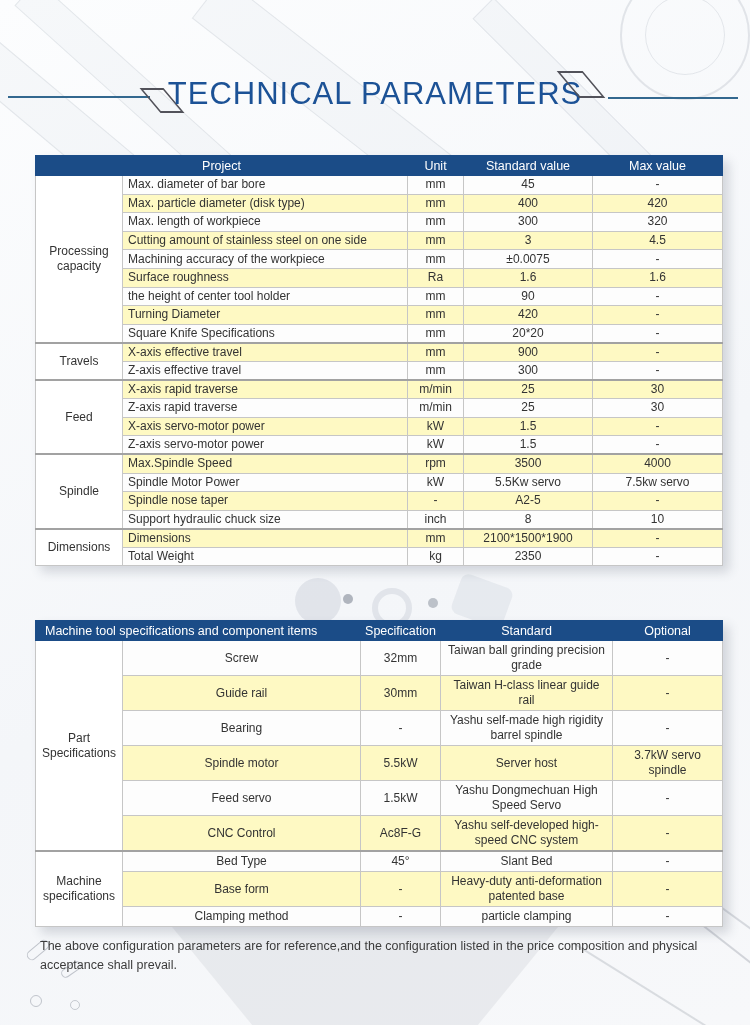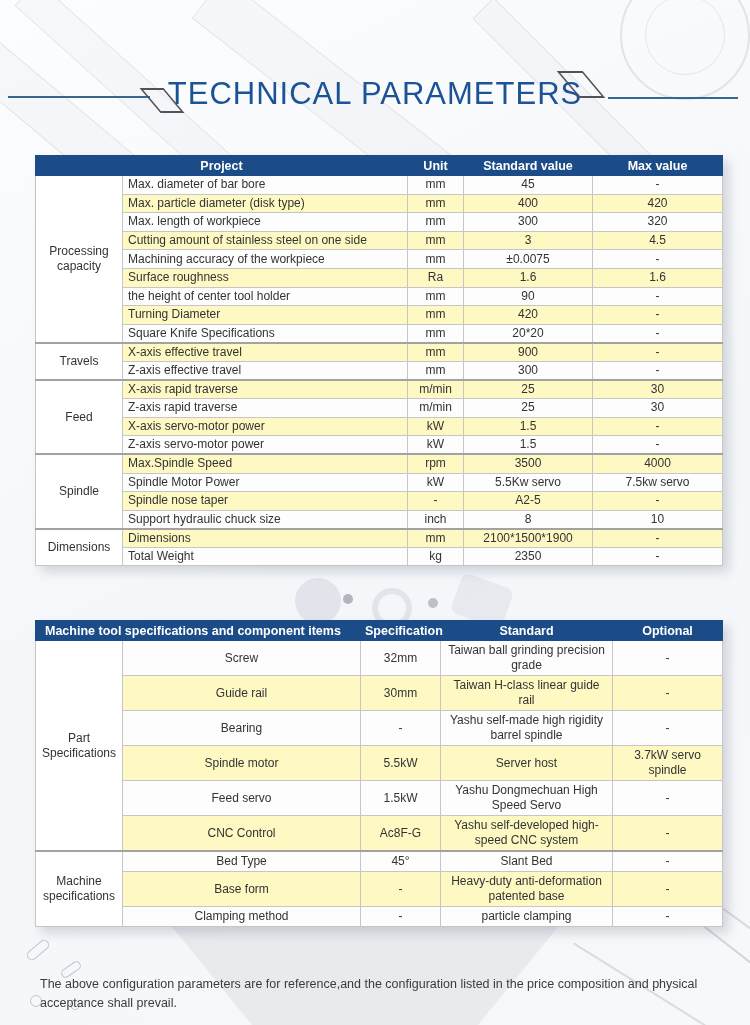--- a/index.html
+++ b/index.html
@@ -51,41 +51,41 @@
   
   table {
     position:absolute; border-collapse:collapse; table-layout:fixed;
     background:#fff; width:687px;
     box-shadow:6px 6px 10px rgba(70,80,100,.20);
     border:1px solid #a8a8a8;
   }
   #table1 { left:35px; top:155px; }
   #table2 { left:35px; top:620px; }
   th {
-    background:#1b4c87; color:#ffffff; font-weight:bold;
+    background:#1b4c87; color:#ffffff; font-weight:normal;
     font-size:12.5px; height:20px; padding:1px 4px;
     border:1px solid #1b4c87; text-align:center;
   }
   th + th { border-left:1px solid rgba(255,255,255,.40); }
   #table2 .h0 { text-align:left; padding-left:9px; }
   td {
     border:1px solid #c6c6c6; font-size:12px; color:#333;
     text-align:center; padding:1px 5px; line-height:1.25; height:19px;
     background:#fdfdfd;
   }
   #table1 td { height:18.6px; padding:0 5px; }
   #table1 td.c1 { text-align:left; }
   #table2 td { padding:2px 5px; }
   tr.alt td { background:#fef9c3; }
   td.group-cell { background:#fff !important; text-align:center; }
   tr.group-start td { border-top:2px solid #a2a2a2; }
 
   
   .footer {
-    position:absolute; left:40px; top:975px; width:672px;
+    position:absolute; left:40px; top:937px; width:672px;
     font-size:12.5px; line-height:1.5; color:#3b3b3b;
   }
 </style>
 </head>
 <body>
 
 <div class="bg stripe s1"></div>
 <div class="bg stripe s2"></div>
 <div class="bg stripe s3"></div>
 <div class="bg stripe s4"></div>

